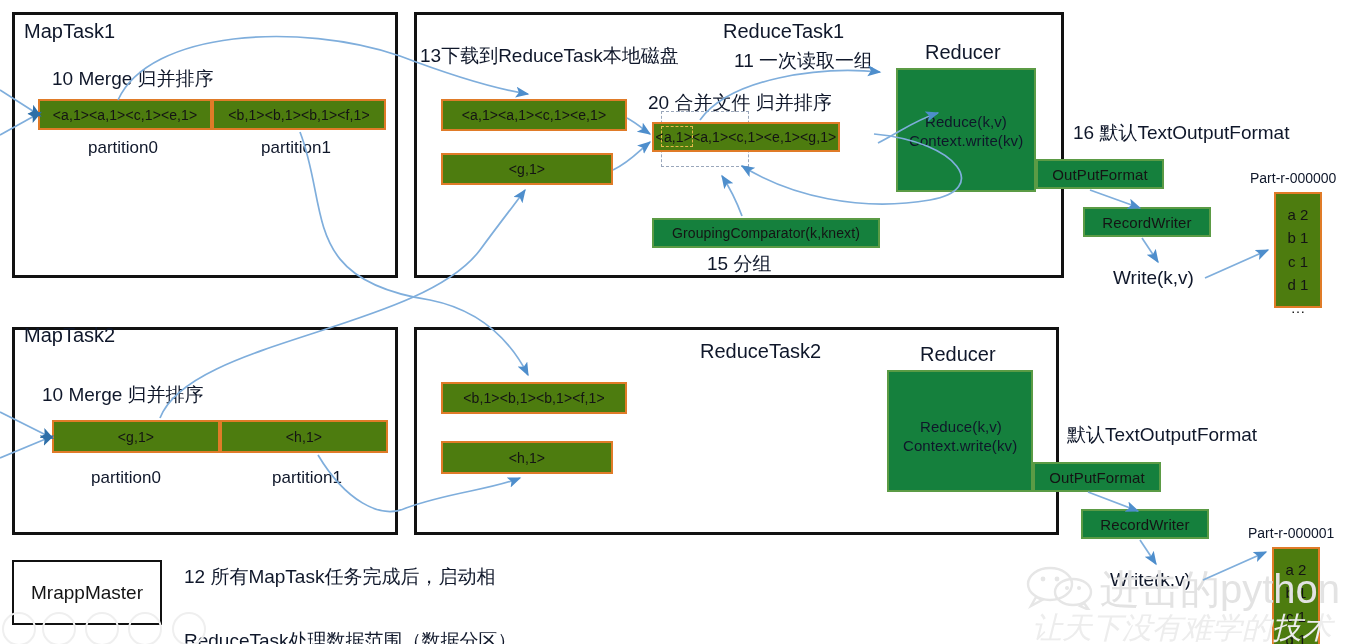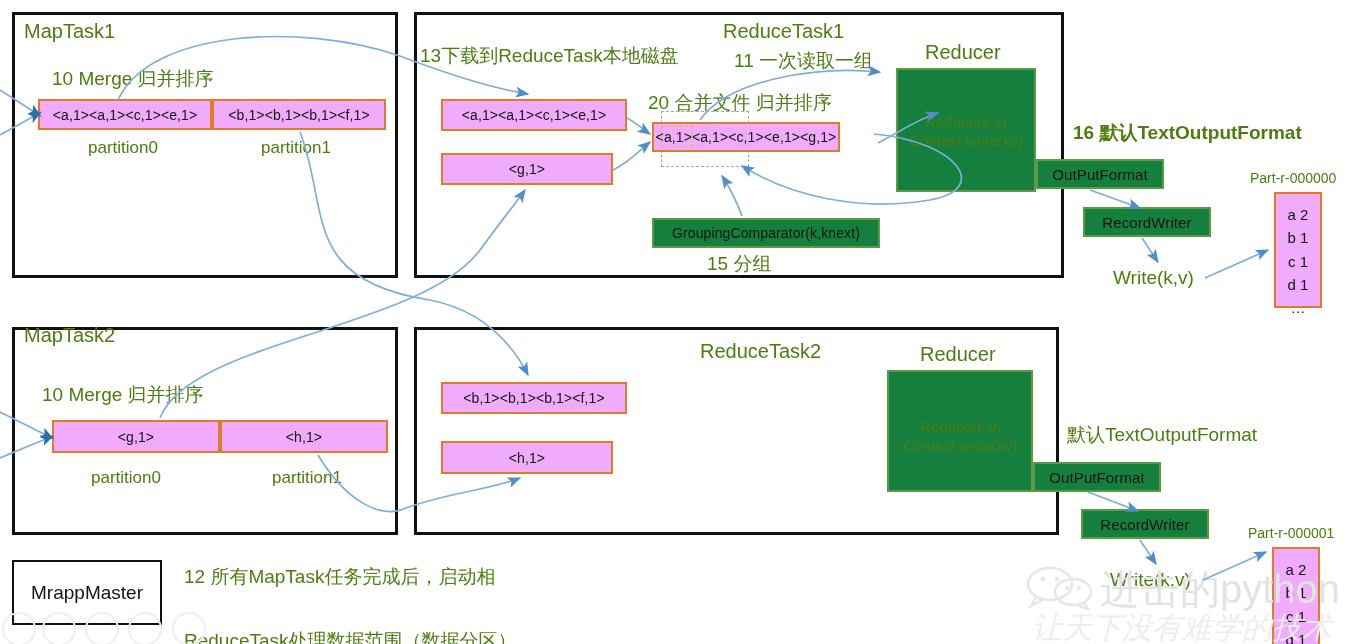--- a/index.html
+++ b/index.html
@@ -1,22 +1,22 @@
 <!DOCTYPE html>
 <html><head>
 <meta charset="utf-8">
 <style>
   html,body{margin:0;padding:0;background:#ffffff;}
   body{font-family:"Liberation Sans","DejaVu Sans",sans-serif;color:#141414;}
   #stage{position:relative;width:1355px;height:644px;overflow:hidden;background:#fff;}
   .abs{position:absolute;box-sizing:border-box;}
   .blk{border:3px solid #111;background:transparent;}
-  .orange{border:2.5px solid #E07B28;background:#f0abfc;}
+  .orange{border:2.5px solid #E07B28;background:#4d7c0f;}
   .green{border:2.5px solid #5B9B45;background:#15803d;}
-  .txt{position:absolute;white-space:pre;line-height:1.18;color:#4d7c0f;}
+  .txt{position:absolute;white-space:pre;line-height:1.18;color:#0f172a;}
   .ctr{display:flex;align-items:center;justify-content:center;text-align:center;}
   .kv{font-size:14px;letter-spacing:.1px;}
   .ttl{font-size:20px;}
   .cn{font-size:19px;}
   svg.overlay{position:absolute;left:0;top:0;width:1355px;height:644px;pointer-events:none;}
   .wm{position:absolute;pointer-events:none;}
   .wm-txt{color:#e3e3e3;font-size:40px;white-space:pre;font-family:"Liberation Sans",sans-serif;}
   .wm-txt2{color:#ededed;font-size:30px;white-space:pre;font-style:italic;font-family:"Liberation Serif",serif;}
   .wm-ic{position:absolute;border:2px solid #efefef;border-radius:50%;width:30px;height:30px;}
   .dashsel{border:1.5px dashed #9aa7bb;background:transparent;}
@@ -78,21 +78,21 @@
   <div class="abs green ctr kv" style="left:652px;top:218px;width:228px;height:30px;">
     <span>GroupingComparator(k,knext)</span>
   </div>
   <div class="txt cn" style="left:707px;top:253px;">15 分组</div>
 
   <div class="txt ttl" style="left:925px;top:41px;">Reducer</div>
   <div class="abs green" style="left:896px;top:68px;width:140px;height:124px;"></div>
   <div class="txt kv" style="left:925px;top:113px;font-size:15px;">Reduce(k,v)</div>
   <div class="txt kv" style="left:909px;top:132px;font-size:15px;">Context.write(kv)</div>
 
-  <div class="txt cn" style="left:1073px;top:122px;font-weight:bold;">16 默认TextOutputFormat</div>
+  <div class="txt cn" style="left:1073px;top:122px;">16 默认TextOutputFormat</div>
 
   <div class="abs green ctr kv" style="left:1036px;top:159px;width:128px;height:30px;font-size:15px;">
     <span>OutPutFormat</span>
   </div>
   <div class="abs green ctr kv" style="left:1083px;top:207px;width:128px;height:30px;font-size:15px;">
     <span>RecordWriter</span>
   </div>
   <div class="txt" style="left:1113px;top:267px;font-size:19px;">Write(k,v)</div>
 
   <div class="txt small" style="left:1250px;top:170px;">Part-r-000000</div>

